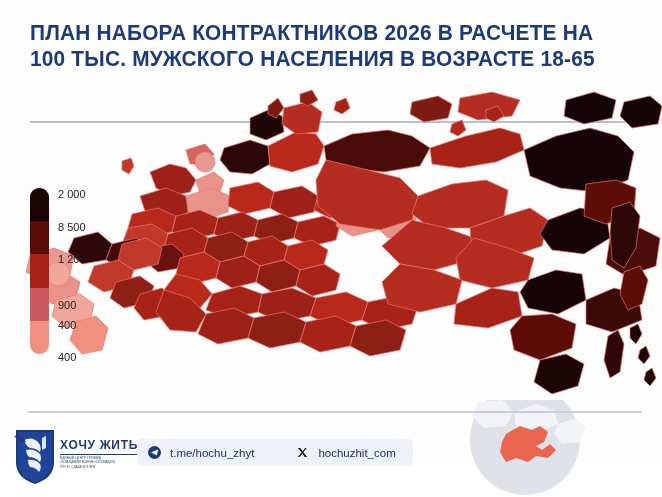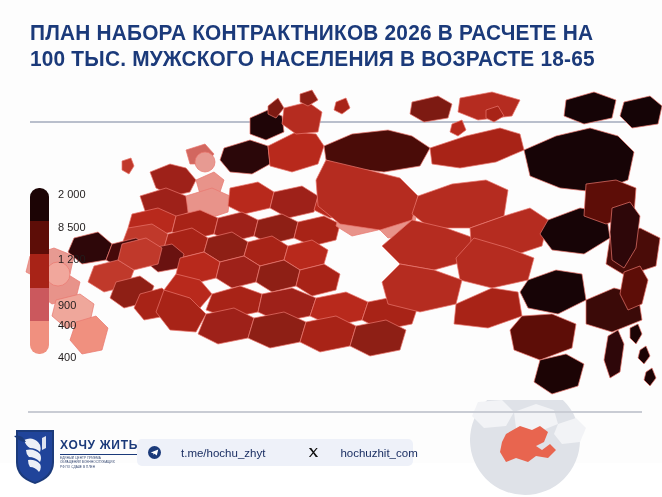--- a/index.html
+++ b/index.html
@@ -66,21 +66,21 @@
   .logo-sub{
     color:#2b3f6b;font-size:3.1px;line-height:4px;letter-spacing:0.1px;
     font-family:"Liberation Sans",sans-serif;white-space:pre-line;
     transform:scaleY(1.05);transform-origin:left top;
   }
 
   .links{
     position:absolute;left:137px;top:21px;width:276px;height:27px;
     background:#eef1f9;border-radius:5px;display:flex;align-items:center;
   }
-  .link{display:flex;align-items:center;gap:20px;white-space:nowrap;}
+  .link{display:flex;align-items:center;gap:9px;white-space:nowrap;}
   .link-1{margin-left:11px;}
   .link-2{margin-left:42px;}
   .link-text{
     color:#1b2f63;font-size:11.5px;font-family:"Liberation Sans",sans-serif;
   }
   .tg-icon{width:13px;height:13px;border-radius:50%;background:#1b3a7a;
     display:flex;align-items:center;justify-content:center;}
   .tg-icon svg{display:block;}
   .x-icon{width:13px;height:13px;display:flex;align-items:center;justify-content:center;
     color:#111;font-size:12px;font-weight:bold;font-family:"Liberation Sans",sans-serif;}

